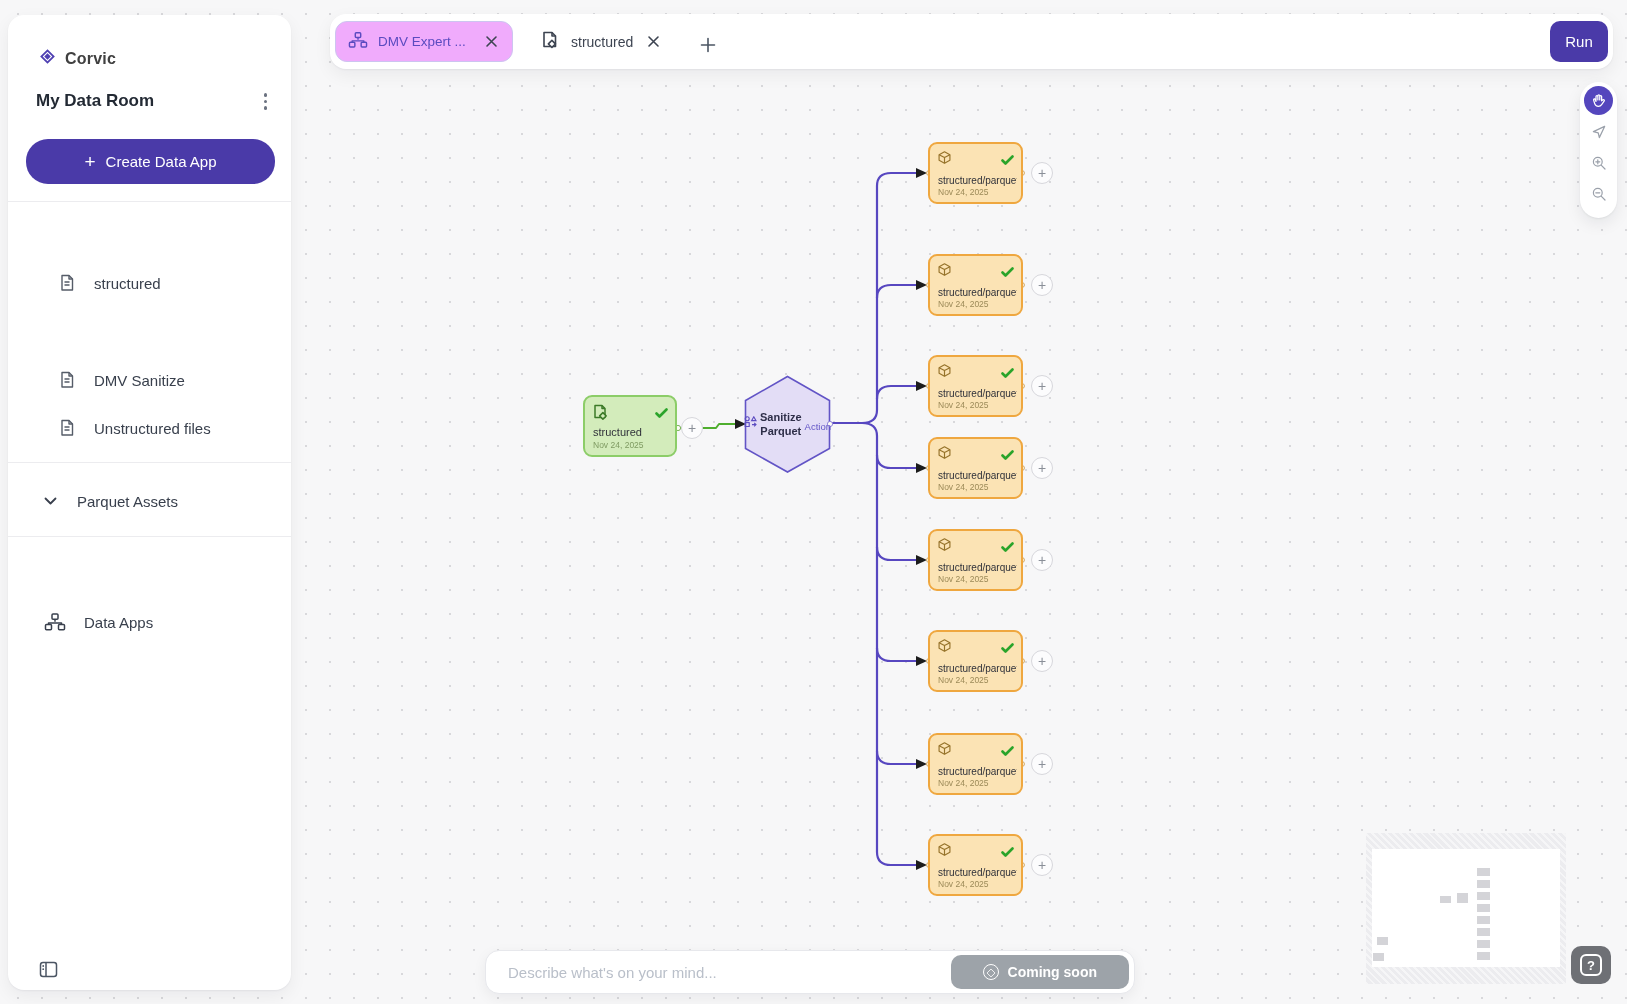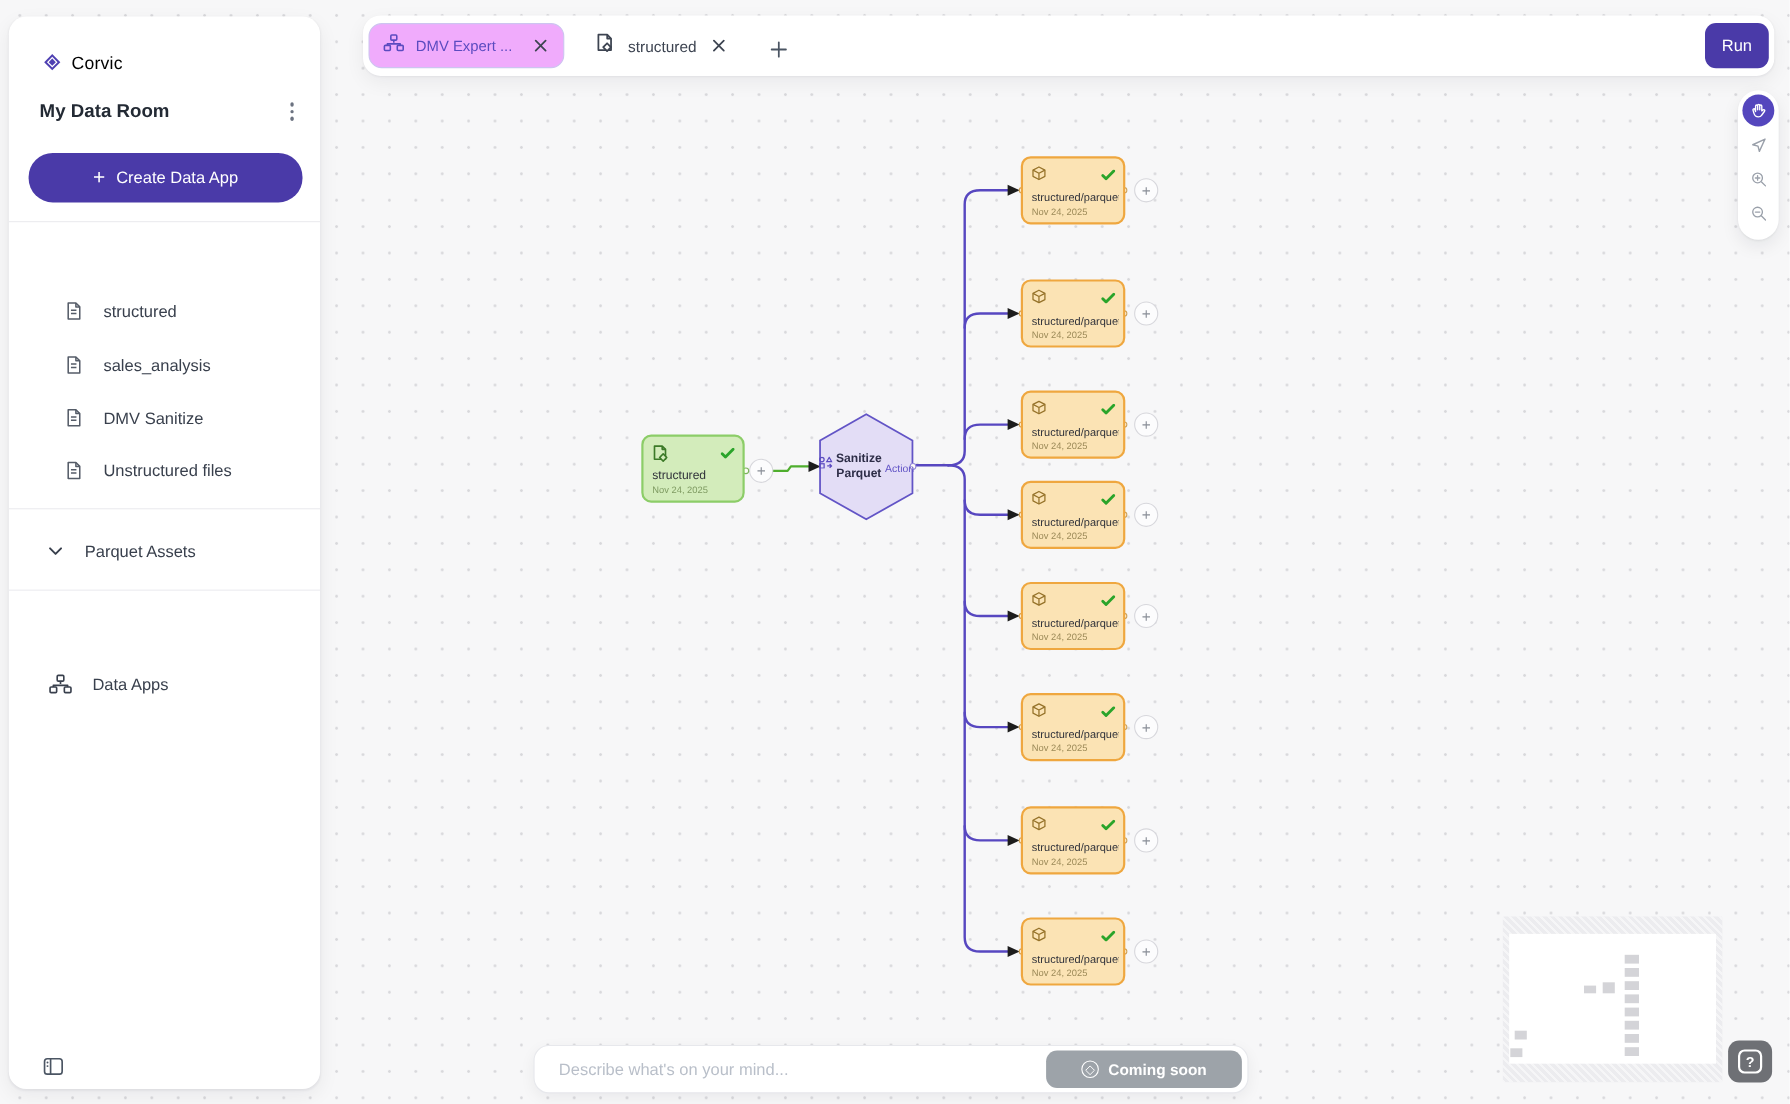--- a/index.html
+++ b/index.html
@@ -8,21 +8,21 @@
     position:relative; width:1627px; height:1004px; overflow:hidden;
     background-color:#f7f7f8;
     background-image:radial-gradient(circle, #d8d8db 1.2px, transparent 1.3px);
     background-size:24px 24px; background-position:6px 2px;
   }
   .card { background:#fff; border-radius:16px; box-shadow:0 1px 2px rgba(16,24,40,.05), 0 6px 18px rgba(16,24,40,.06); }
 
   
   #sidebar { position:absolute; left:8px; top:15px; width:283px; height:975px; }
   .logo-row { position:absolute; left:30px; top:32px; display:flex; align-items:center; gap:8px; }
-  .logo-text { color:#000000; font-size:16px; font-weight:400; letter-spacing:.2px; }
+  .logo-text { color:#404040; font-size:16px; font-weight:700; letter-spacing:.2px; }
   .ws-row { position:absolute; left:28px; right:18px; top:74px; display:flex; align-items:center; justify-content:space-between; }
   .ws-title { font-size:17px; font-weight:700; color:#232a34; }
   .kebab { display:flex; flex-direction:column; gap:3px; padding:4px 6px; cursor:pointer; }
   .kebab i { width:3.5px; height:3.5px; border-radius:50%; background:#6b7280; }
   .create-btn { position:absolute; left:18px; top:124px; width:249px; height:45px; border:none; cursor:pointer;
     background:#4a3aa8; color:#fff; border-radius:22px; font-size:15px; font-family:inherit;
     display:flex; align-items:center; justify-content:center; gap:10px; }
   .create-btn .plus { font-size:19px; font-weight:400; line-height:1; }
   .divider { position:absolute; left:0; right:0; height:1px; background:#ececef; }
   .sec-row { position:absolute; left:0; right:0; height:48px; display:flex; align-items:center; }
@@ -314,30 +314,20 @@
     <div class="src-row" style="top:244px">
       <span class="doc">
         <svg width="18" height="20" viewBox="0 0 18 20" fill="none" stroke="#555c68" stroke-width="1.4" stroke-linejoin="round">
             <path d="M4,2.5 h7 l3.5,3.5 v11 h-10.5 z"></path>
             <path d="M11,2.5 v3.5 h3.5"></path>
             <path d="M6.5,9 h5 M6.5,12 h5"></path>
           </svg>
       </span>
       <span class="src-label">structured</span>
     </div>
-    <div class="src-row" style="top:293px">
-      <span class="doc">
-        <svg width="18" height="20" viewBox="0 0 18 20" fill="none" stroke="#555c68" stroke-width="1.4" stroke-linejoin="round">
-            <path d="M4,2.5 h7 l3.5,3.5 v11 h-10.5 z"></path>
-            <path d="M11,2.5 v3.5 h3.5"></path>
-            <path d="M6.5,9 h5 M6.5,12 h5"></path>
-          </svg>
-      </span>
-      <span class="src-label">sales_analysis</span>
-    </div>
     <div class="src-row" style="top:341px">
       <span class="doc">
         <svg width="18" height="20" viewBox="0 0 18 20" fill="none" stroke="#555c68" stroke-width="1.4" stroke-linejoin="round">
             <path d="M4,2.5 h7 l3.5,3.5 v11 h-10.5 z"></path>
             <path d="M11,2.5 v3.5 h3.5"></path>
             <path d="M6.5,9 h5 M6.5,12 h5"></path>
           </svg>
       </span>
       <span class="src-label">DMV Sanitize</span>
     </div>

